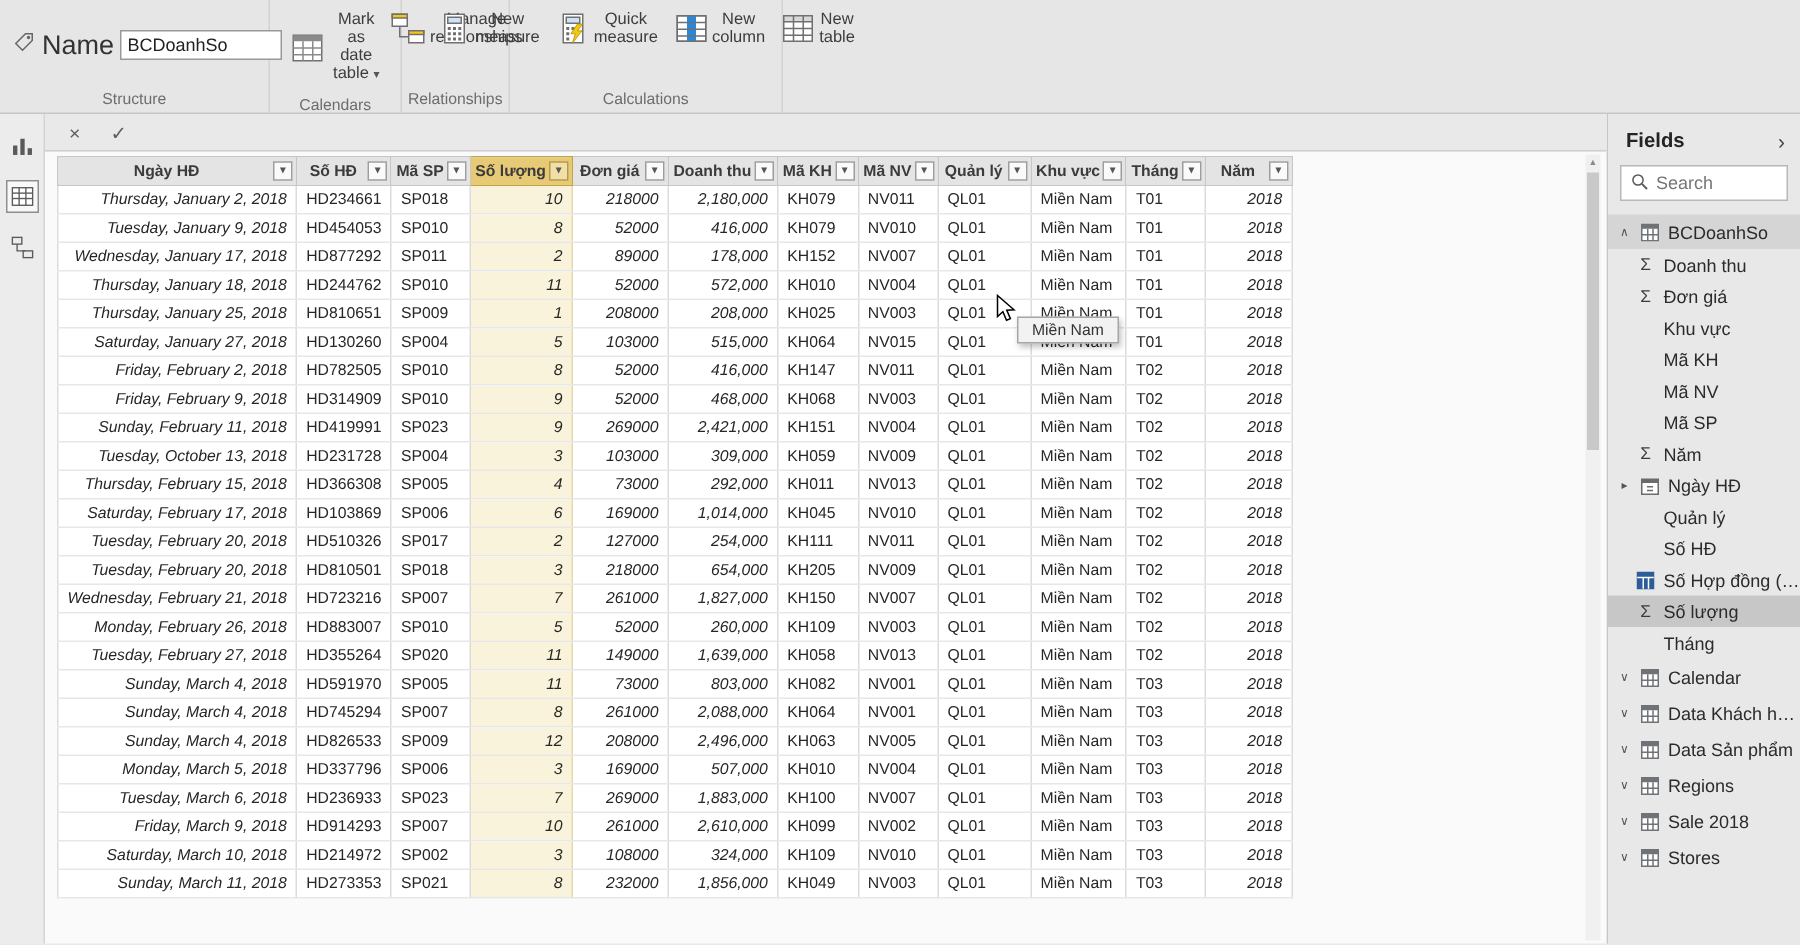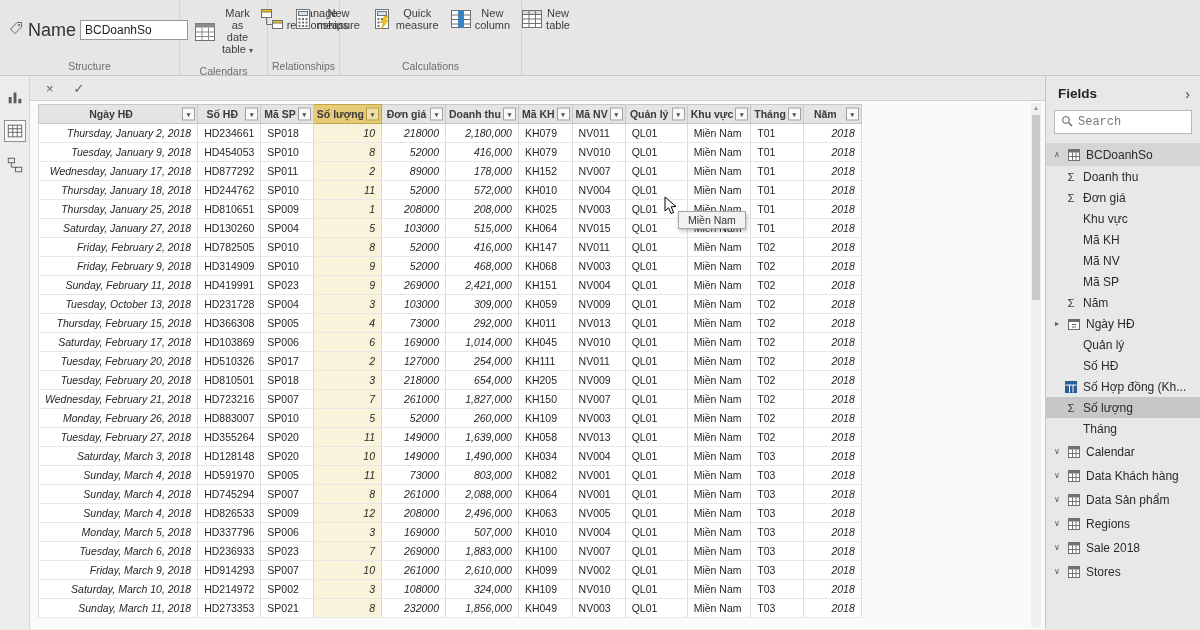--- a/index.html
+++ b/index.html
@@ -39,26 +39,26 @@
   .datatable td.num{font-style:italic;text-align:right}
   .datatable td.selcol{background:#faf3dc;border-right-color:#e6d9ab}
   .datatable tr td:first-child{border-left:1px solid #dcdcdc}
 
   
   .vscroll{position:absolute;top:2px;right:4px;bottom:2px;width:10px;background:#f0f0f0}
   .scroll-arrow{position:absolute;top:1px;left:0;width:10px;text-align:center;font-size:7px;color:#8a8a8a}
   .scroll-thumb{position:absolute;top:12px;left:1px;width:8px;height:185px;background:#c9c9c9}
 
   
-  .fields{width:155px;background:#e8e8e8;border-left:1px solid #c6c6c6;display:flex;flex-direction:column;font-size:12px}
+  .fields{width:129px;background:#e8e8e8;border-left:1px solid #c6c6c6;display:flex;flex-direction:column;font-size:12px}
   .fields-header{display:flex;justify-content:space-between;align-items:center;padding:10px 10px 4px 12px}
   .fields-title{font-size:13.5px;font-weight:700;color:#252423}
   .fields-collapse{color:#444;font-size:14px;line-height:12px}
   .search-box{margin:5px 8px 8px;height:24px;background:#fff;border:1px solid #b8b8b8;display:flex;align-items:center;padding:0 6px;gap:5px}
-  .search-box input{border:0;outline:0;width:100%;font-size:12px;font-family:Liberation Mono, monospace;background:transparent;color:#a16207}
+  .search-box input{border:0;outline:0;width:100%;font-size:12px;font-family:Liberation Sans, sans-serif;background:transparent;color:#a16207}
   .search-box input::placeholder{color:#767676}
   .field-list{flex:1;overflow:hidden}
   .frow{display:flex;align-items:center;height:21px;gap:5px;white-space:nowrap;color:#2b2b2b}
   .trow{padding-left:6px;height:23px;margin-top:1px}
   .trow.hl{background:#d5d5d5}
   .fieldrow{padding-left:18px}
   .fieldrow.exp{padding-left:6px}
   .fieldrow.sel{background:#c7c7c7}
   .chev{width:10px;text-align:center;font-size:8px;color:#555;flex:0 0 auto}
   .ficon{width:14px;display:flex;justify-content:center;flex:0 0 auto}
@@ -491,34 +491,20 @@
               <td class="num">149000</td>
               <td class="num">1,639,000</td>
               <td>KH058</td>
               <td>NV013</td>
               <td>QL01</td>
               <td>Miền Nam</td>
               <td>T02</td>
               <td class="num">2018</td>
             </tr>
             <tr>
-              <td class="num">Saturday, March 3, 2018</td>
-              <td>HD128148</td>
-              <td>SP020</td>
-              <td class="num selcol">10</td>
-              <td class="num">149000</td>
-              <td class="num">1,490,000</td>
-              <td>KH034</td>
-              <td>NV004</td>
-              <td>QL01</td>
-              <td>Miền Nam</td>
-              <td>T03</td>
-              <td class="num">2018</td>
-            </tr>
-            <tr>
               <td class="num">Sunday, March 4, 2018</td>
               <td>HD591970</td>
               <td>SP005</td>
               <td class="num selcol">11</td>
               <td class="num">73000</td>
               <td class="num">803,000</td>
               <td>KH082</td>
               <td>NV001</td>
               <td>QL01</td>
               <td>Miền Nam</td>

